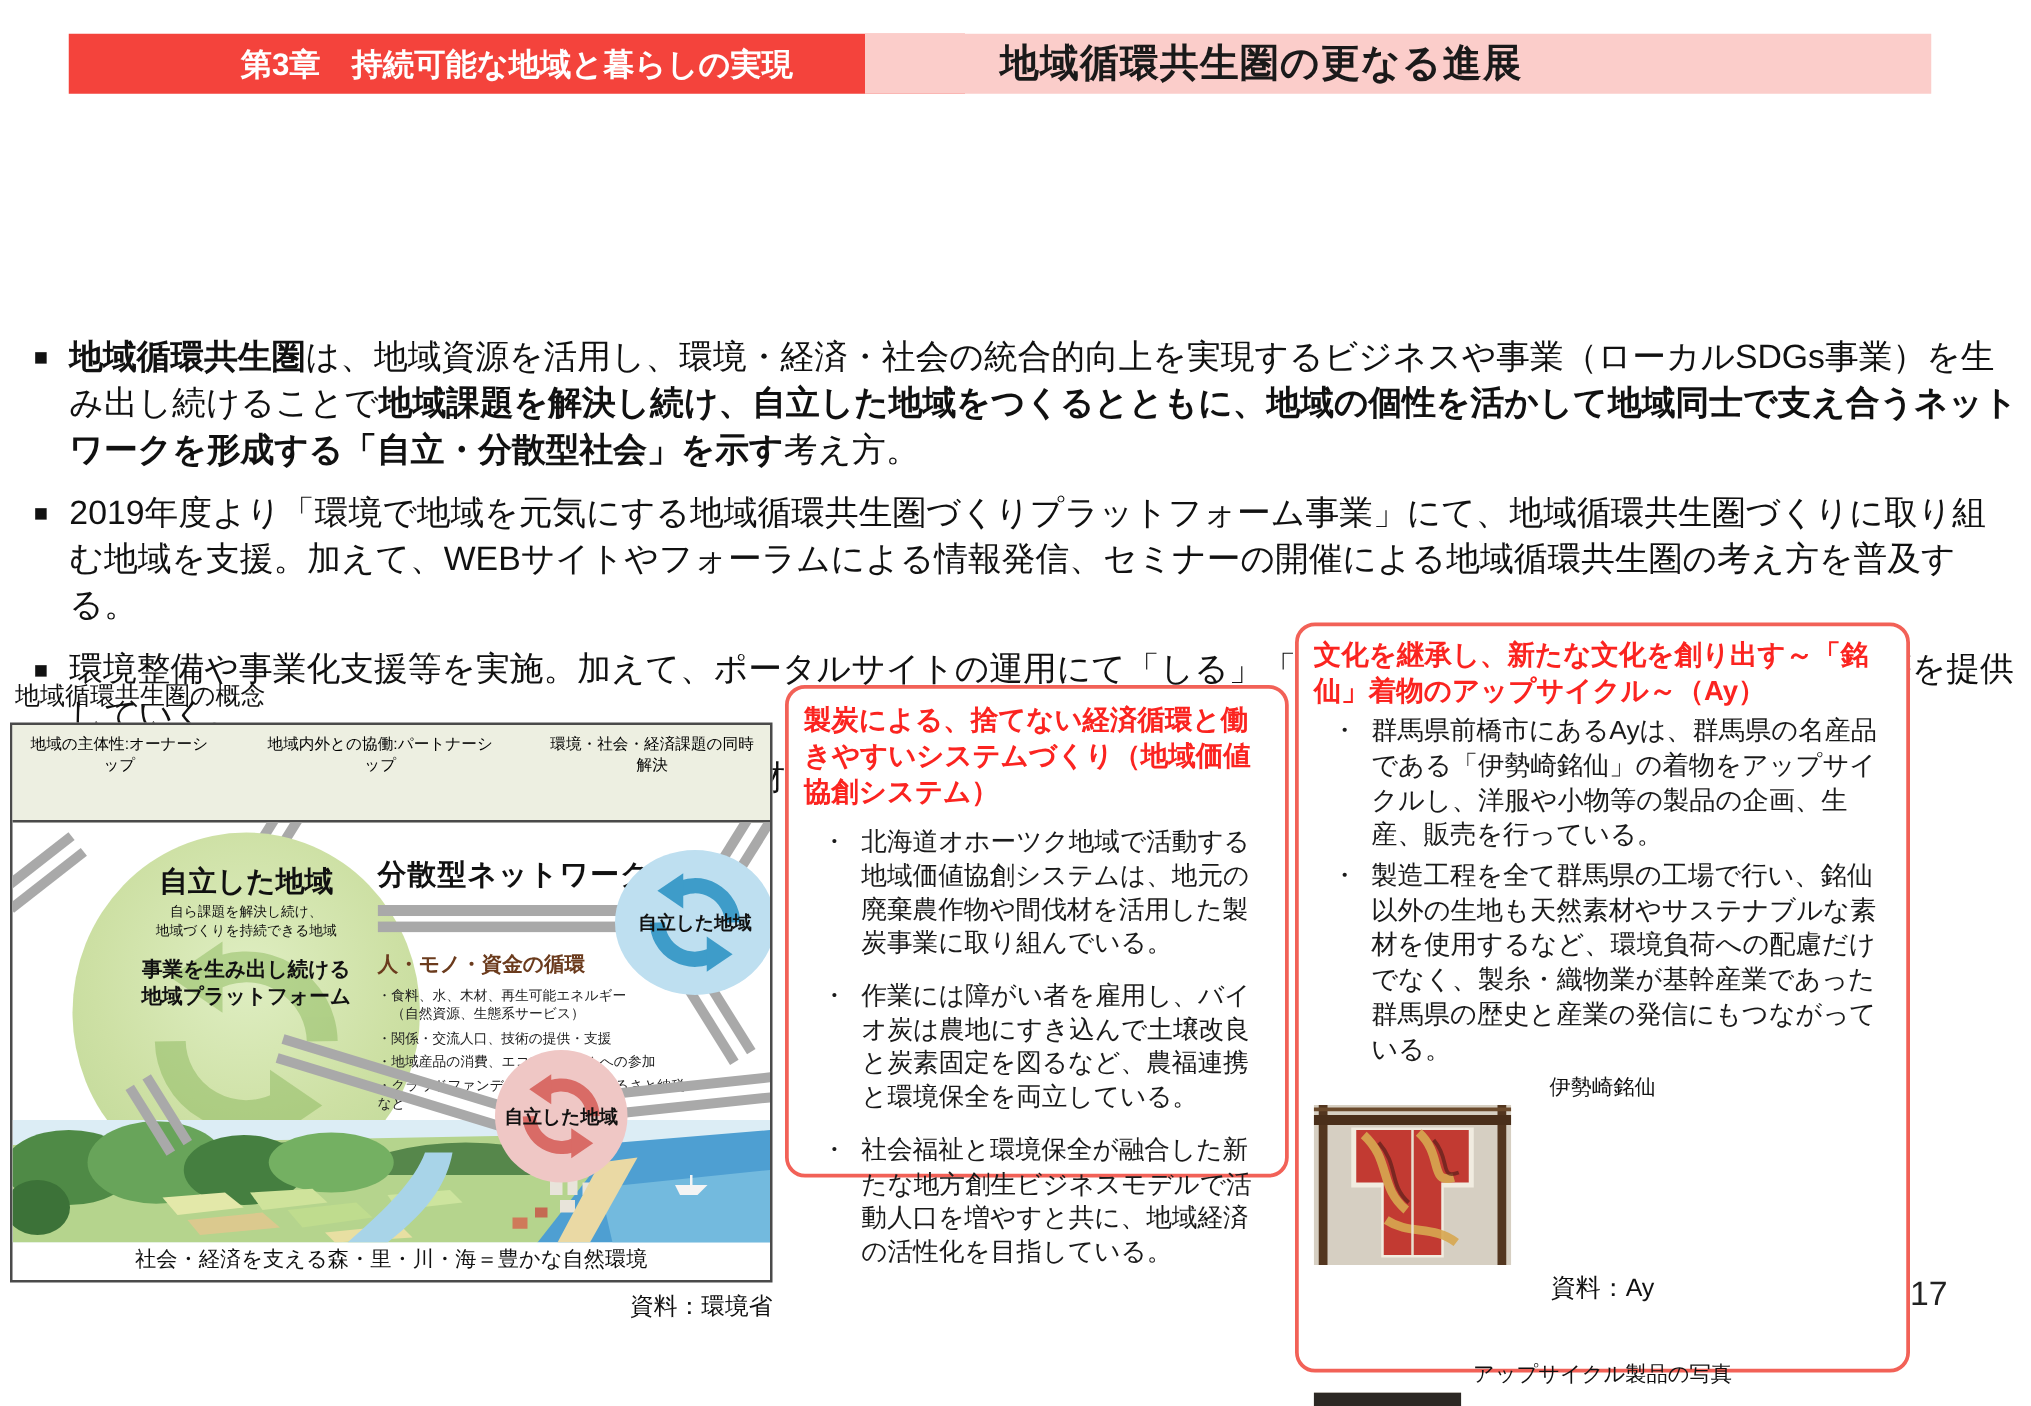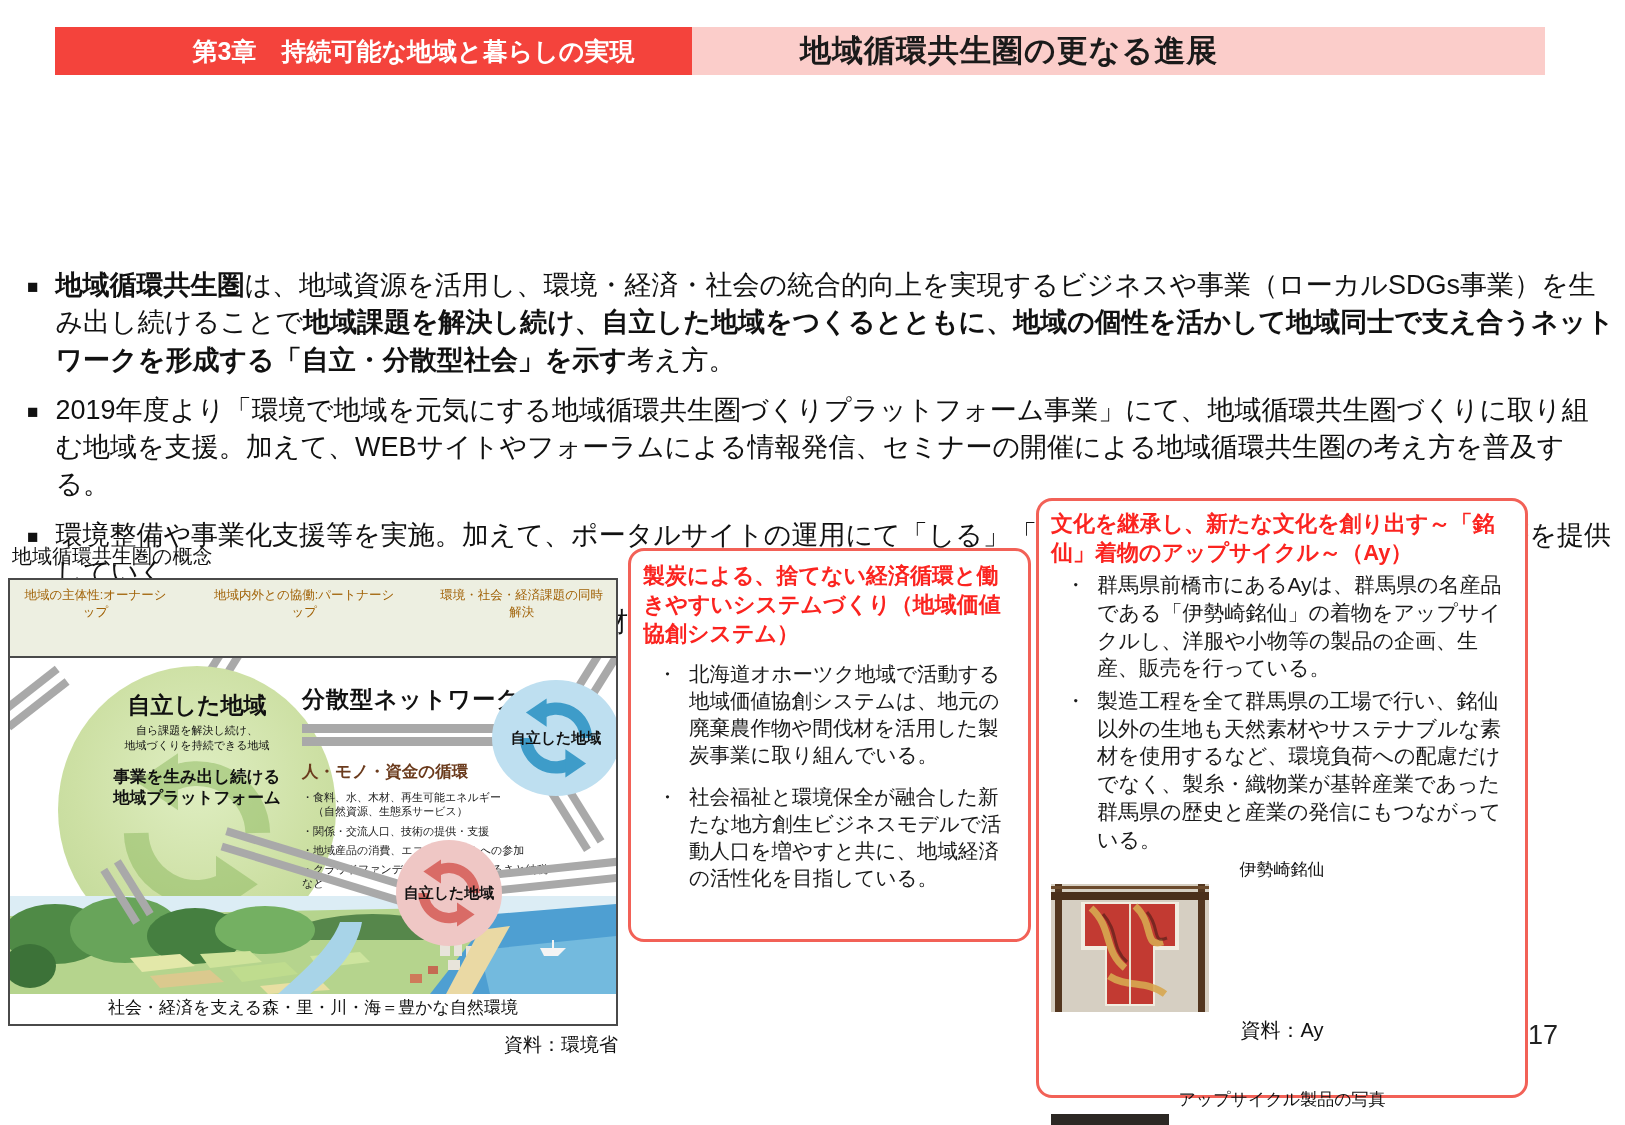--- a/index.html
+++ b/index.html
@@ -22,21 +22,21 @@
   .bullet{display:flex;font-size:27px;line-height:1.38;margin-bottom:13px;}
   .bullet::before{content:"■";font-size:19px;margin:7px 17px 0 0;flex:0 0 auto;color:#111;}
   .bullet .b{font-weight:700;}
 
   
   .concept-label{position:absolute;left:12px;top:543px;font-size:20px;}
   .diagram{position:absolute;left:8px;top:578px;width:610px;height:448px;border:2px solid #4a4a4a;
            box-sizing:border-box;background:#fff;}
   .diagram-header{background:#edefe1;border-bottom:2px solid #4a4a4a;height:78px;box-sizing:border-box;text-align:center;}
   .diagram-title{font-size:23px;font-weight:700;padding-top:10px;letter-spacing:.5px;}
-  .diagram-subtitles{display:flex;justify-content:space-between;padding:7px 12px 0;font-size:12.5px;color:#a16207;gap:45px;}
+  .diagram-subtitles{display:flex;justify-content:space-between;padding:7px 12px 0;font-size:12.5px;color:#000000;gap:45px;}
   .diagram-body{position:relative;height:364px;overflow:hidden;}
 
   .prewrap{white-space:pre-line;}
 
   .green-circle{position:absolute;left:48px;top:8px;width:278px;height:288px;border-radius:50%;z-index:1;
                 background:radial-gradient(circle at 50% 40%,#dfeec2 0%,#cde0a4 55%,#bcd693 100%);text-align:center;}
   .green-circle .cycle{position:absolute;left:50%;top:58%;width:190px;height:190px;transform:translate(-50%,-50%);
                 color:#8cb95f;opacity:.5;}
   .gc-title{position:relative;font-size:23px;font-weight:700;padding-top:24px;}
   .gc-sub{position:relative;font-size:11px;line-height:1.35;margin-top:2px;}
@@ -226,20 +226,23 @@
 
   <div class="moe-credit">資料：環境省</div>
 
   <div class="case-box case1">
     <div class="case-title">製炭による、捨てない経済循環と働きやすいシステムづくり（地域価値協創システム）</div>
     <div class="case-bullets">
       <div class="case-bullet">
           <div>北海道オホーツク地域で活動する地域価値協創システムは、地元の廃棄農作物や間伐材を活用した製炭事業に取り組んでいる。</div>
         </div>
       <div class="case-bullet">
+          <div>作業には障がい者を雇用し、バイオ炭は農地にすき込んで土壌改良と炭素固定を図るなど、農福連携と環境保全を両立している。</div>
+        </div>
+      <div class="case-bullet">
           <div>社会福祉と環境保全が融合した新たな地方創生ビジネスモデルで活動人口を増やすと共に、地域経済の活性化を目指している。</div>
         </div>
     </div>
   </div>
 
   <div class="case-box case2">
     <div class="case-title">文化を継承し、新たな文化を創り出す～「銘仙」着物のアップサイクル～（Ay）</div>
     <div class="case-bullets">
       <div class="case-bullet">
           <div>群馬県前橋市にあるAyは、群馬県の名産品である「伊勢崎銘仙」の着物をアップサイクルし、洋服や小物等の製品の企画、生産、販売を行っている。</div>

